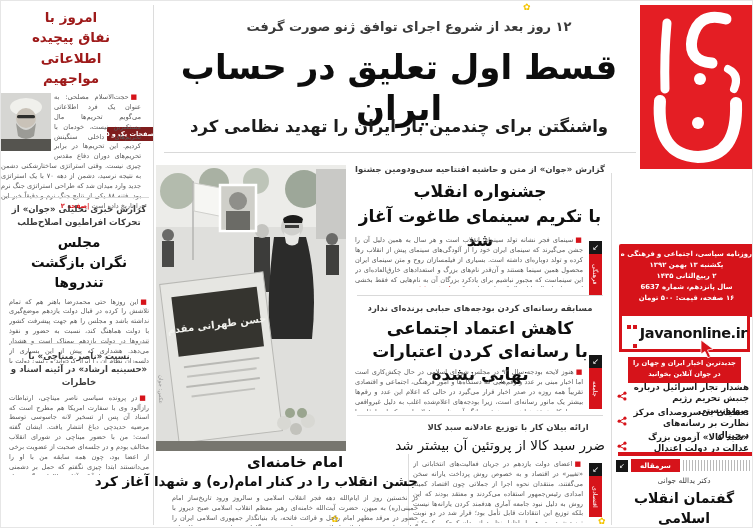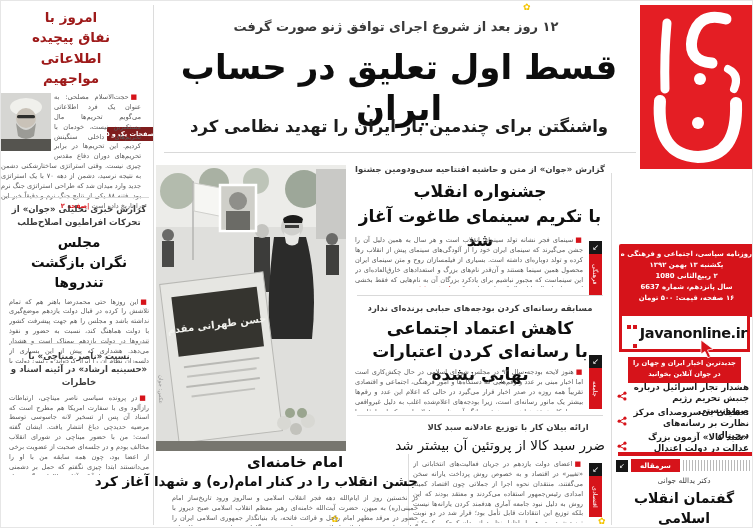--- a/index.html
+++ b/index.html
@@ -65,21 +65,21 @@
       <circle cx="60" cy="74" r="6" fill="#fff"></circle>
       <path d="M27 18 Q24 50 25 84" fill="none" stroke="#fff" stroke-width="9" stroke-linecap="round"></path>
       <path d="M20 96 Q16 150 58 152 Q98 152 96 98" fill="none" stroke="#fff" stroke-width="12" stroke-linecap="round"></path>
       <circle cx="58" cy="118" r="6" fill="#fff"></circle>
       <path d="M88 64 Q100 70 94 84" fill="none" stroke="#fff" stroke-width="8" stroke-linecap="round"></path>
     </svg>
   </div>
 
   <div class="abs pages-badge" style="left:106px;top:126px;width:47px;height:14px;">صفحات یک و ۱۵</div>
 
-  <div class="abs center lead-kicker" style="left:165px;top:18px;width:460px;">۱۲ روز بعد از شروع اجرای توافق ژنو صورت گرفت</div>
+  <div class="abs center lead-kicker" style="left:178px;top:18px;width:460px;">۱۲ روز بعد از شروع اجرای توافق ژنو صورت گرفت</div>
   <div class="abs center lead-head" style="left:160px;top:46px;width:476px;">قسط اول تعلیق در حساب ایران</div>
   <div class="abs center lead-sub" style="left:160px;top:116px;width:476px;">واشنگتن برای چندمین بار ایران را تهدید نظامی کرد</div>
   <div class="hline" style="left:163px;top:151px;width:472px;"></div>
 
   <div class="vline" style="left:152px;top:4px;height:520px;"></div>
   <div class="vline" style="left:610px;top:172px;height:352px;"></div>
   <div class="vline" style="left:407px;top:453px;height:71px;"></div>
 
   <div class="abs" style="left:0;top:6px;width:140px;">
     <div class="center l-head maroon">
@@ -215,21 +215,21 @@
     
   </div>
   <div class="badge" style="left:588px;top:462px;">
     <div class="bicon">↙</div>
     <div class="bstrip">اقتصادی</div>
   </div>
 
   <div class="abs redbox info-box" style="left:618px;top:243px;width:131px;height:63px;">
     <div>روزنامه سیاسی، اجتماعی و فرهنگی صبح ایران</div>
     <div>یکشنبه ۱۳ بهمن ۱۳۹۲</div>
-    <div>۲ ربیع‌الثانی 1080</div>
+    <div>۲ ربیع‌الثانی ۱۴۳۵</div>
     <div>سال پانزدهم، شماره 6637</div>
     <div>۱۶ صفحه، قیمت: ۵۰۰ تومان</div>
   </div>
 
   <div class="abs jo-box" style="left:618px;top:312px;width:131px;height:39px;">
     <span class="jo-domain">Javanonline.ir</span>
     <span class="jo-squares"><span></span><span></span><span></span></span>
   </div>
   <div class="abs redbox tagline" style="left:627px;top:356px;width:113px;height:25px;">
     <div>جدیدترین اخبار ایران و جهان را</div>

